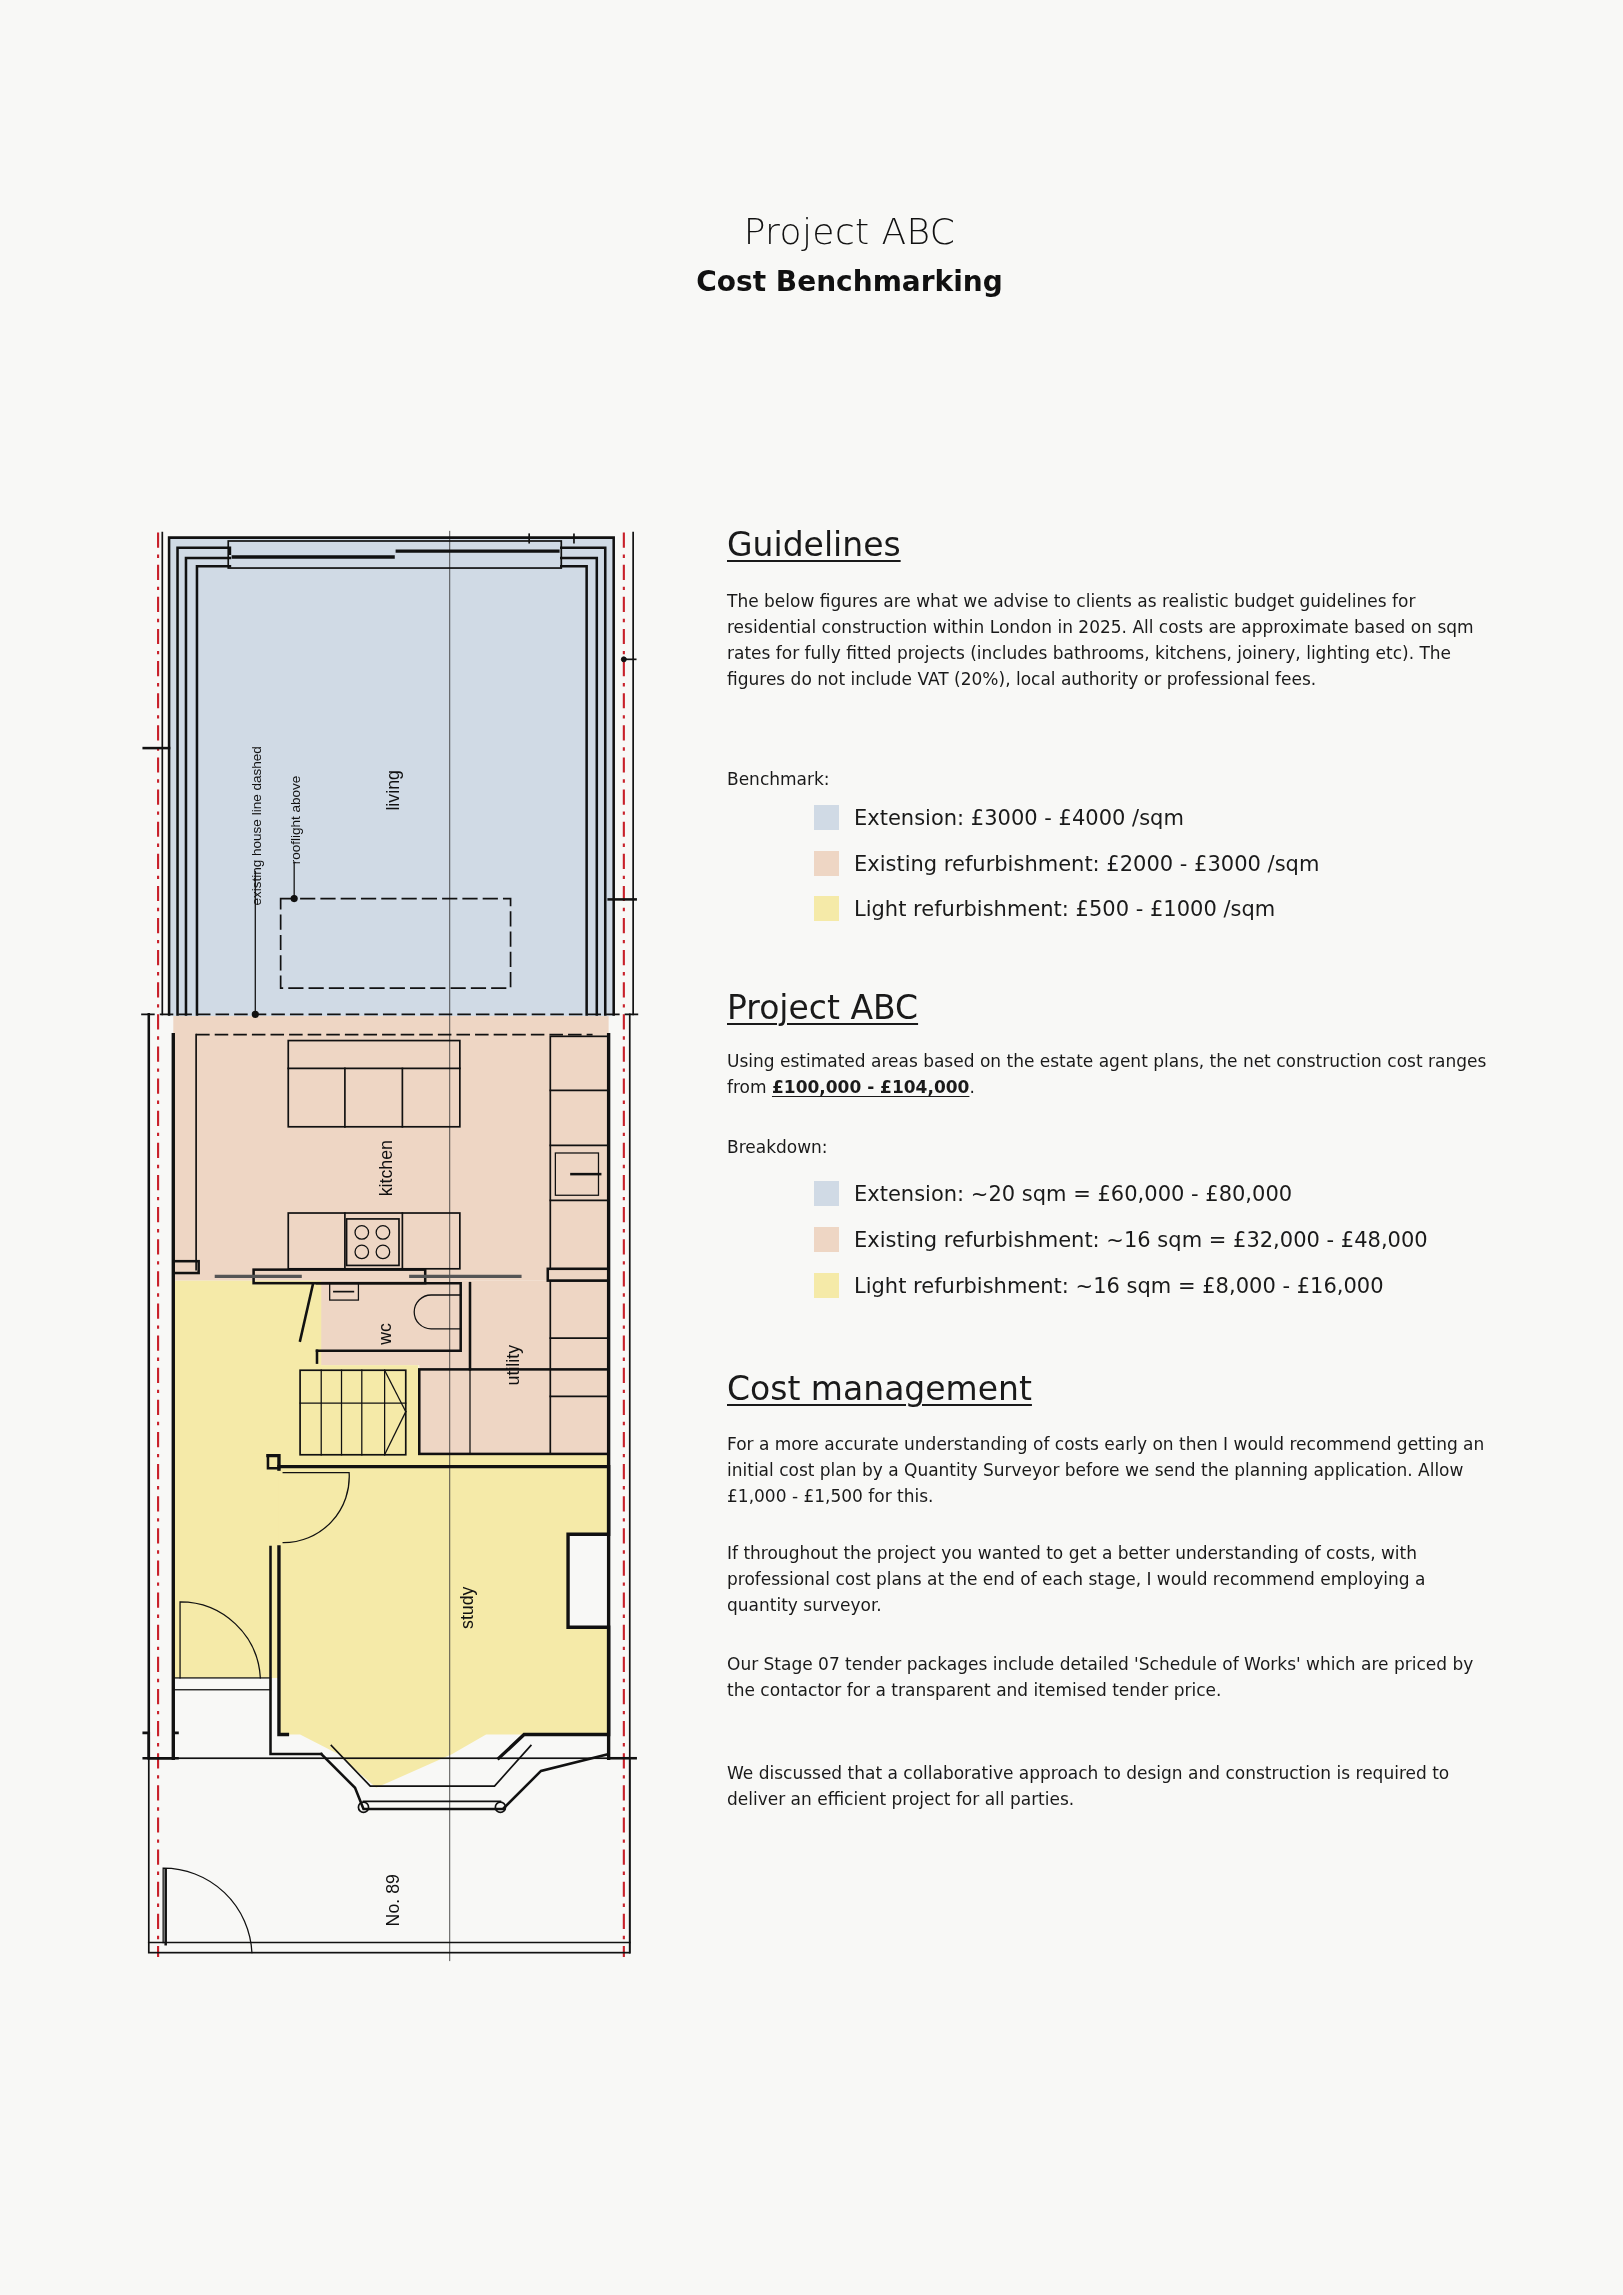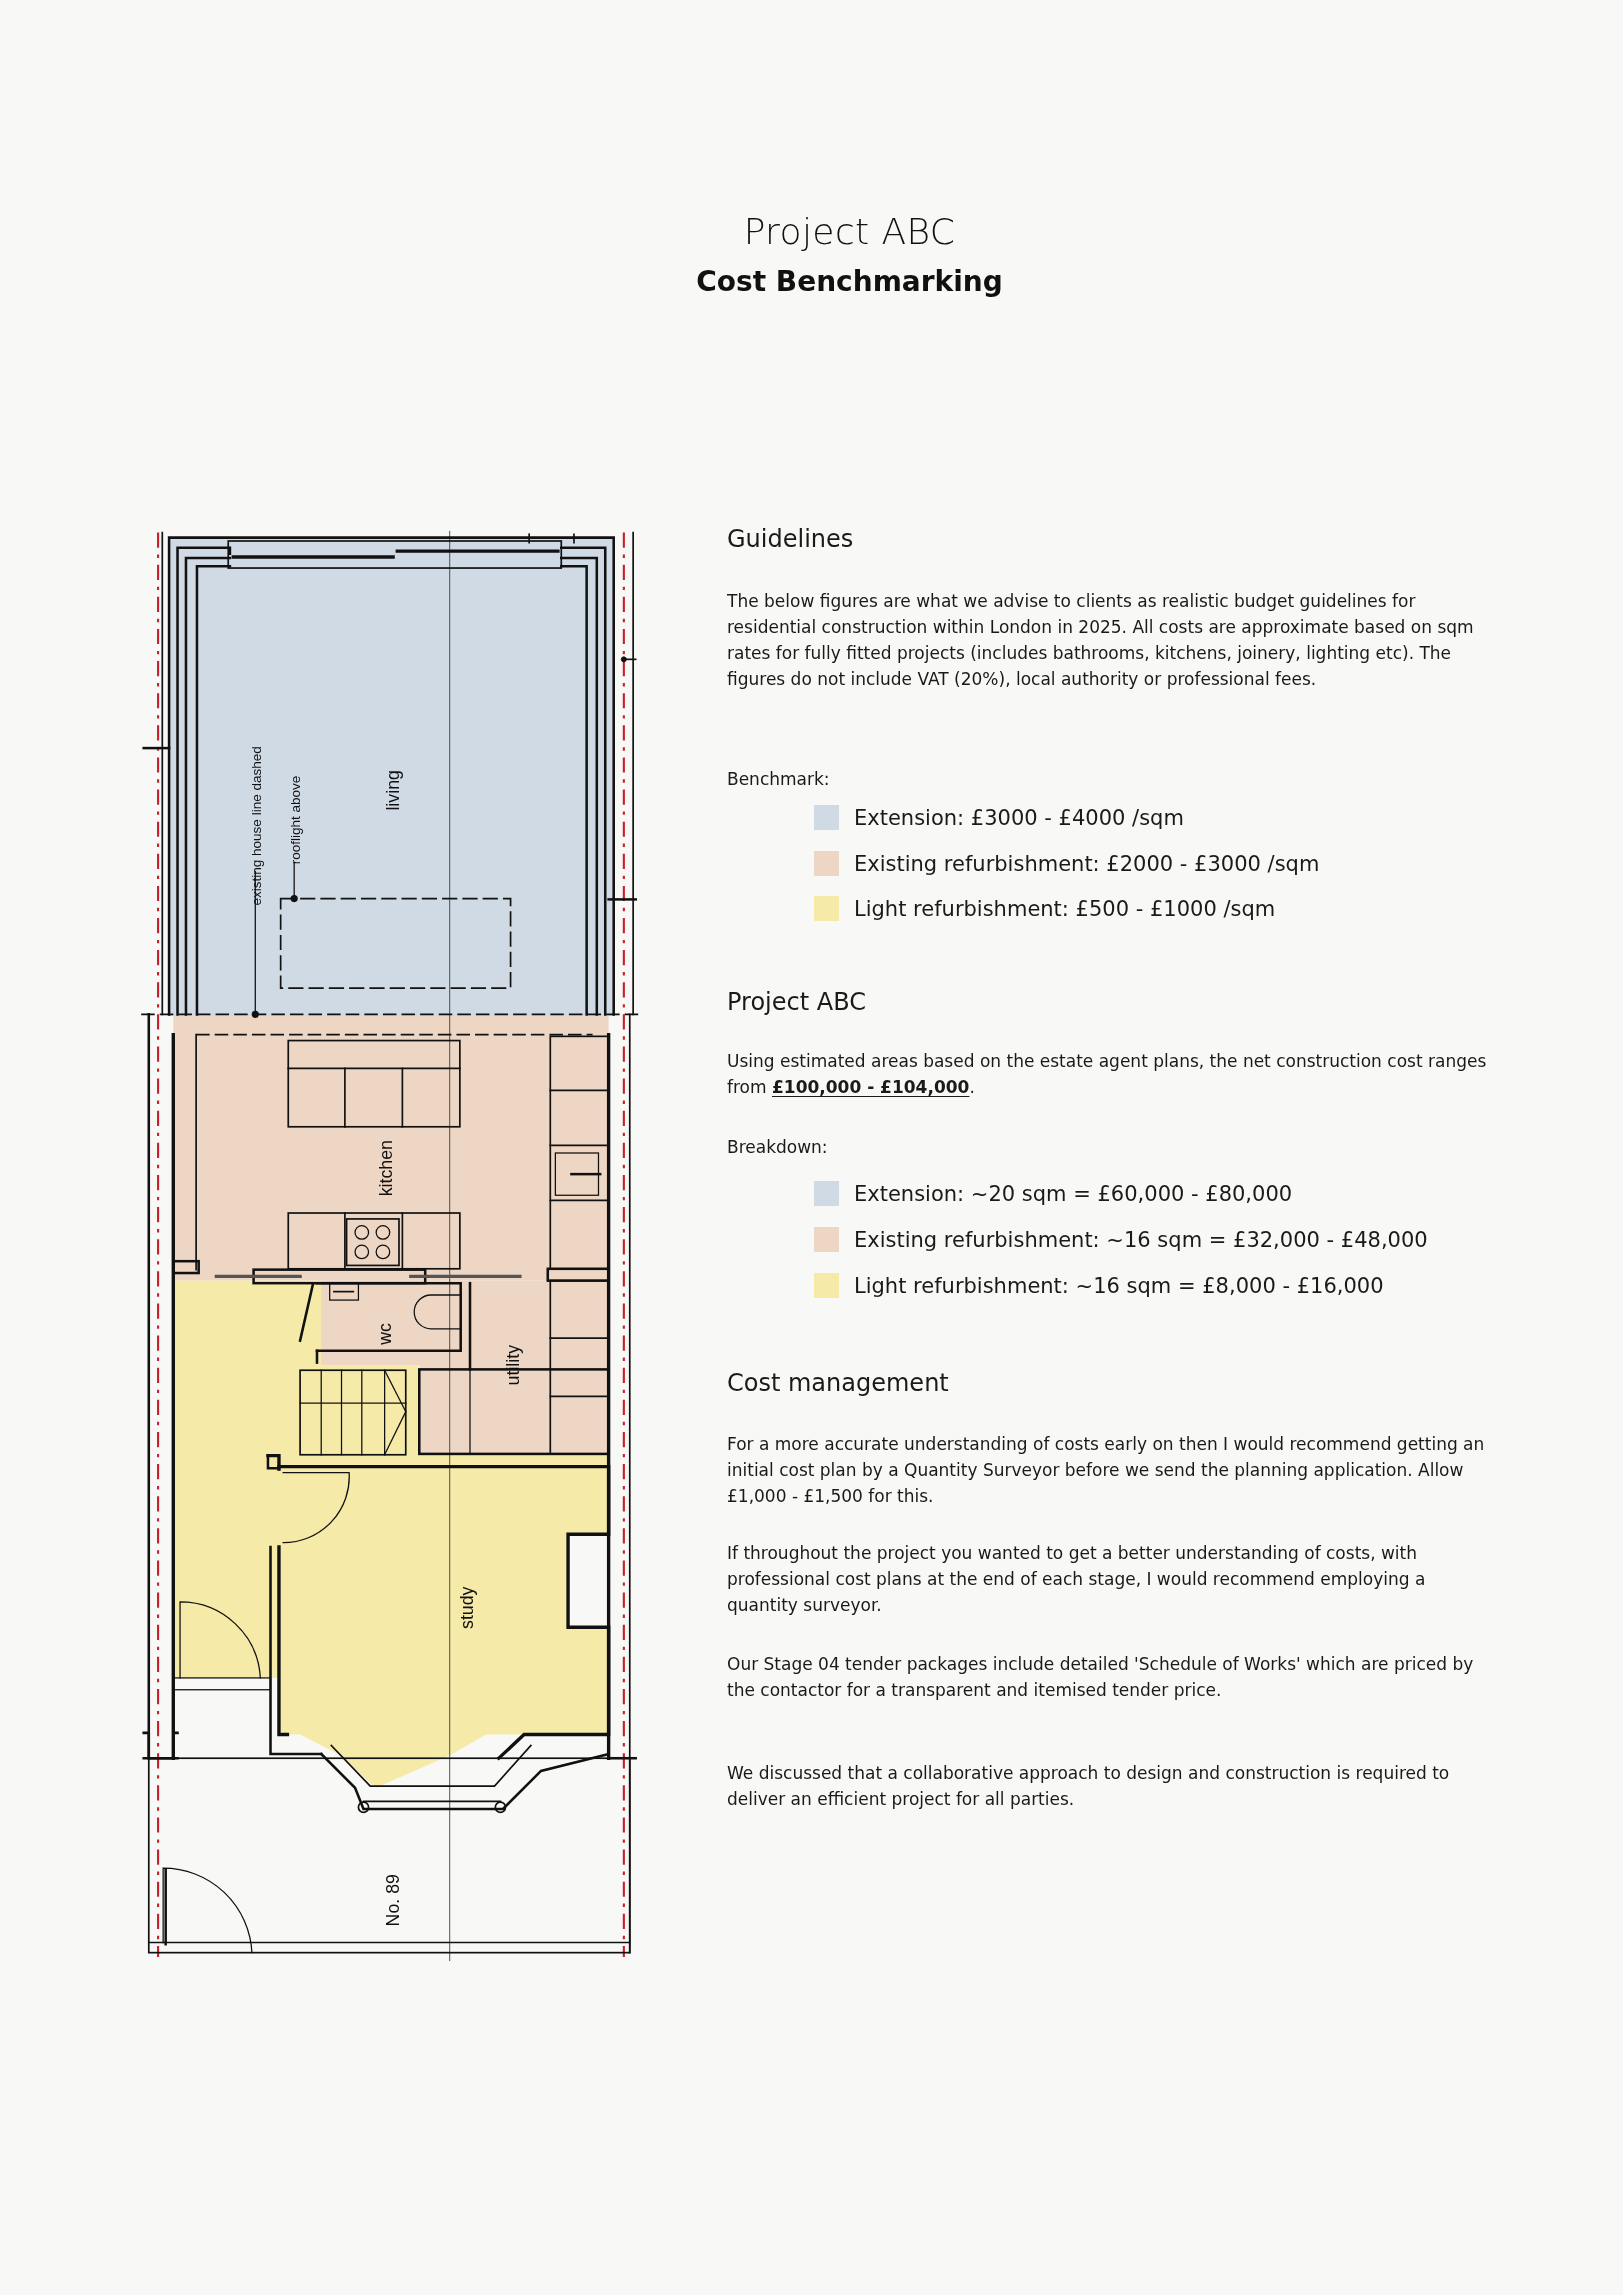--- a/index.html
+++ b/index.html
@@ -11,21 +11,21 @@
   .title {
     position:absolute; left:0; width:1699px; top:211px; text-align:center;
     font-size:36px; font-weight:300; letter-spacing:0.4px; color:#111;
     font-family:"DejaVu Sans", sans-serif;
   }
   .subtitle {
     position:absolute; left:0; width:1699px; top:265px; text-align:center;
     font-size:28px; font-weight:700; color:#111;
     font-family:"DejaVu Sans", sans-serif;
   }
-  .h { position:absolute; left:727px; font-size:24px; text-underline-offset:4.2px; text-decoration-thickness:1.7px; }
+  .h { position:absolute; left:727px; font-size:33px; text-decoration:underline; text-underline-offset:4.2px; text-decoration-thickness:1.7px; }
   .p { position:absolute; left:727px; width:761px; font-size:17px; line-height:26px; margin:0; }
   .legend-row { position:absolute; left:786px; height:25px; display:flex; align-items:center; font-size:21px;padding-left:28px; }
   .swatch { width:25px; height:25px; margin-right:15px; flex:0 0 25px; }
   .u { text-decoration:underline; text-underline-offset:3.4px; font-weight:600; }
   svg.plan { position:absolute; left:0; top:0; }
   .room-label { font-family:"Liberation Sans", sans-serif; font-size:21px; fill:#111; }
   .note-label { font-family:"Liberation Sans", sans-serif; font-size:16px; fill:#111; }
 </style>
 </head>
 <body>
@@ -218,15 +218,15 @@
   <span>Existing refurbishment: ~16 sqm = £32,000 - £48,000</span>
 </div>
 <div class="legend-row" style="top:1273px;">
   <span class="swatch" style="background:#f5eaa8"></span>
   <span>Light refurbishment: ~16 sqm = £8,000 - £16,000</span>
 </div>
 
 <div class="h" style="top:1369px;">Cost management</div>
 <p class="p" style="top:1431px;">For a more accurate understanding of costs early on then I would recommend getting an initial cost plan by a Quantity Surveyor before we send the planning application. Allow £1,000 - £1,500 for this.</p>
 <p class="p" style="top:1540px;">If throughout the project you wanted to get a better understanding of costs, with professional cost plans at the end of each stage, I would recommend employing a quantity surveyor.</p>
-<p class="p" style="top:1651px;">Our Stage 04 tender packages include detailed 'Schedule of Works' which are priced by the contactor for a transparent and itemised tender price.</p>
+<p class="p" style="top:1651px;">Our Stage 07 tender packages include detailed 'Schedule of Works' which are priced by the contactor for a transparent and itemised tender price.</p>
 <p class="p" style="top:1760px;">We discussed that a collaborative approach to design and construction is required to deliver an efficient project for all parties.</p>
 
 
 </body></html>

